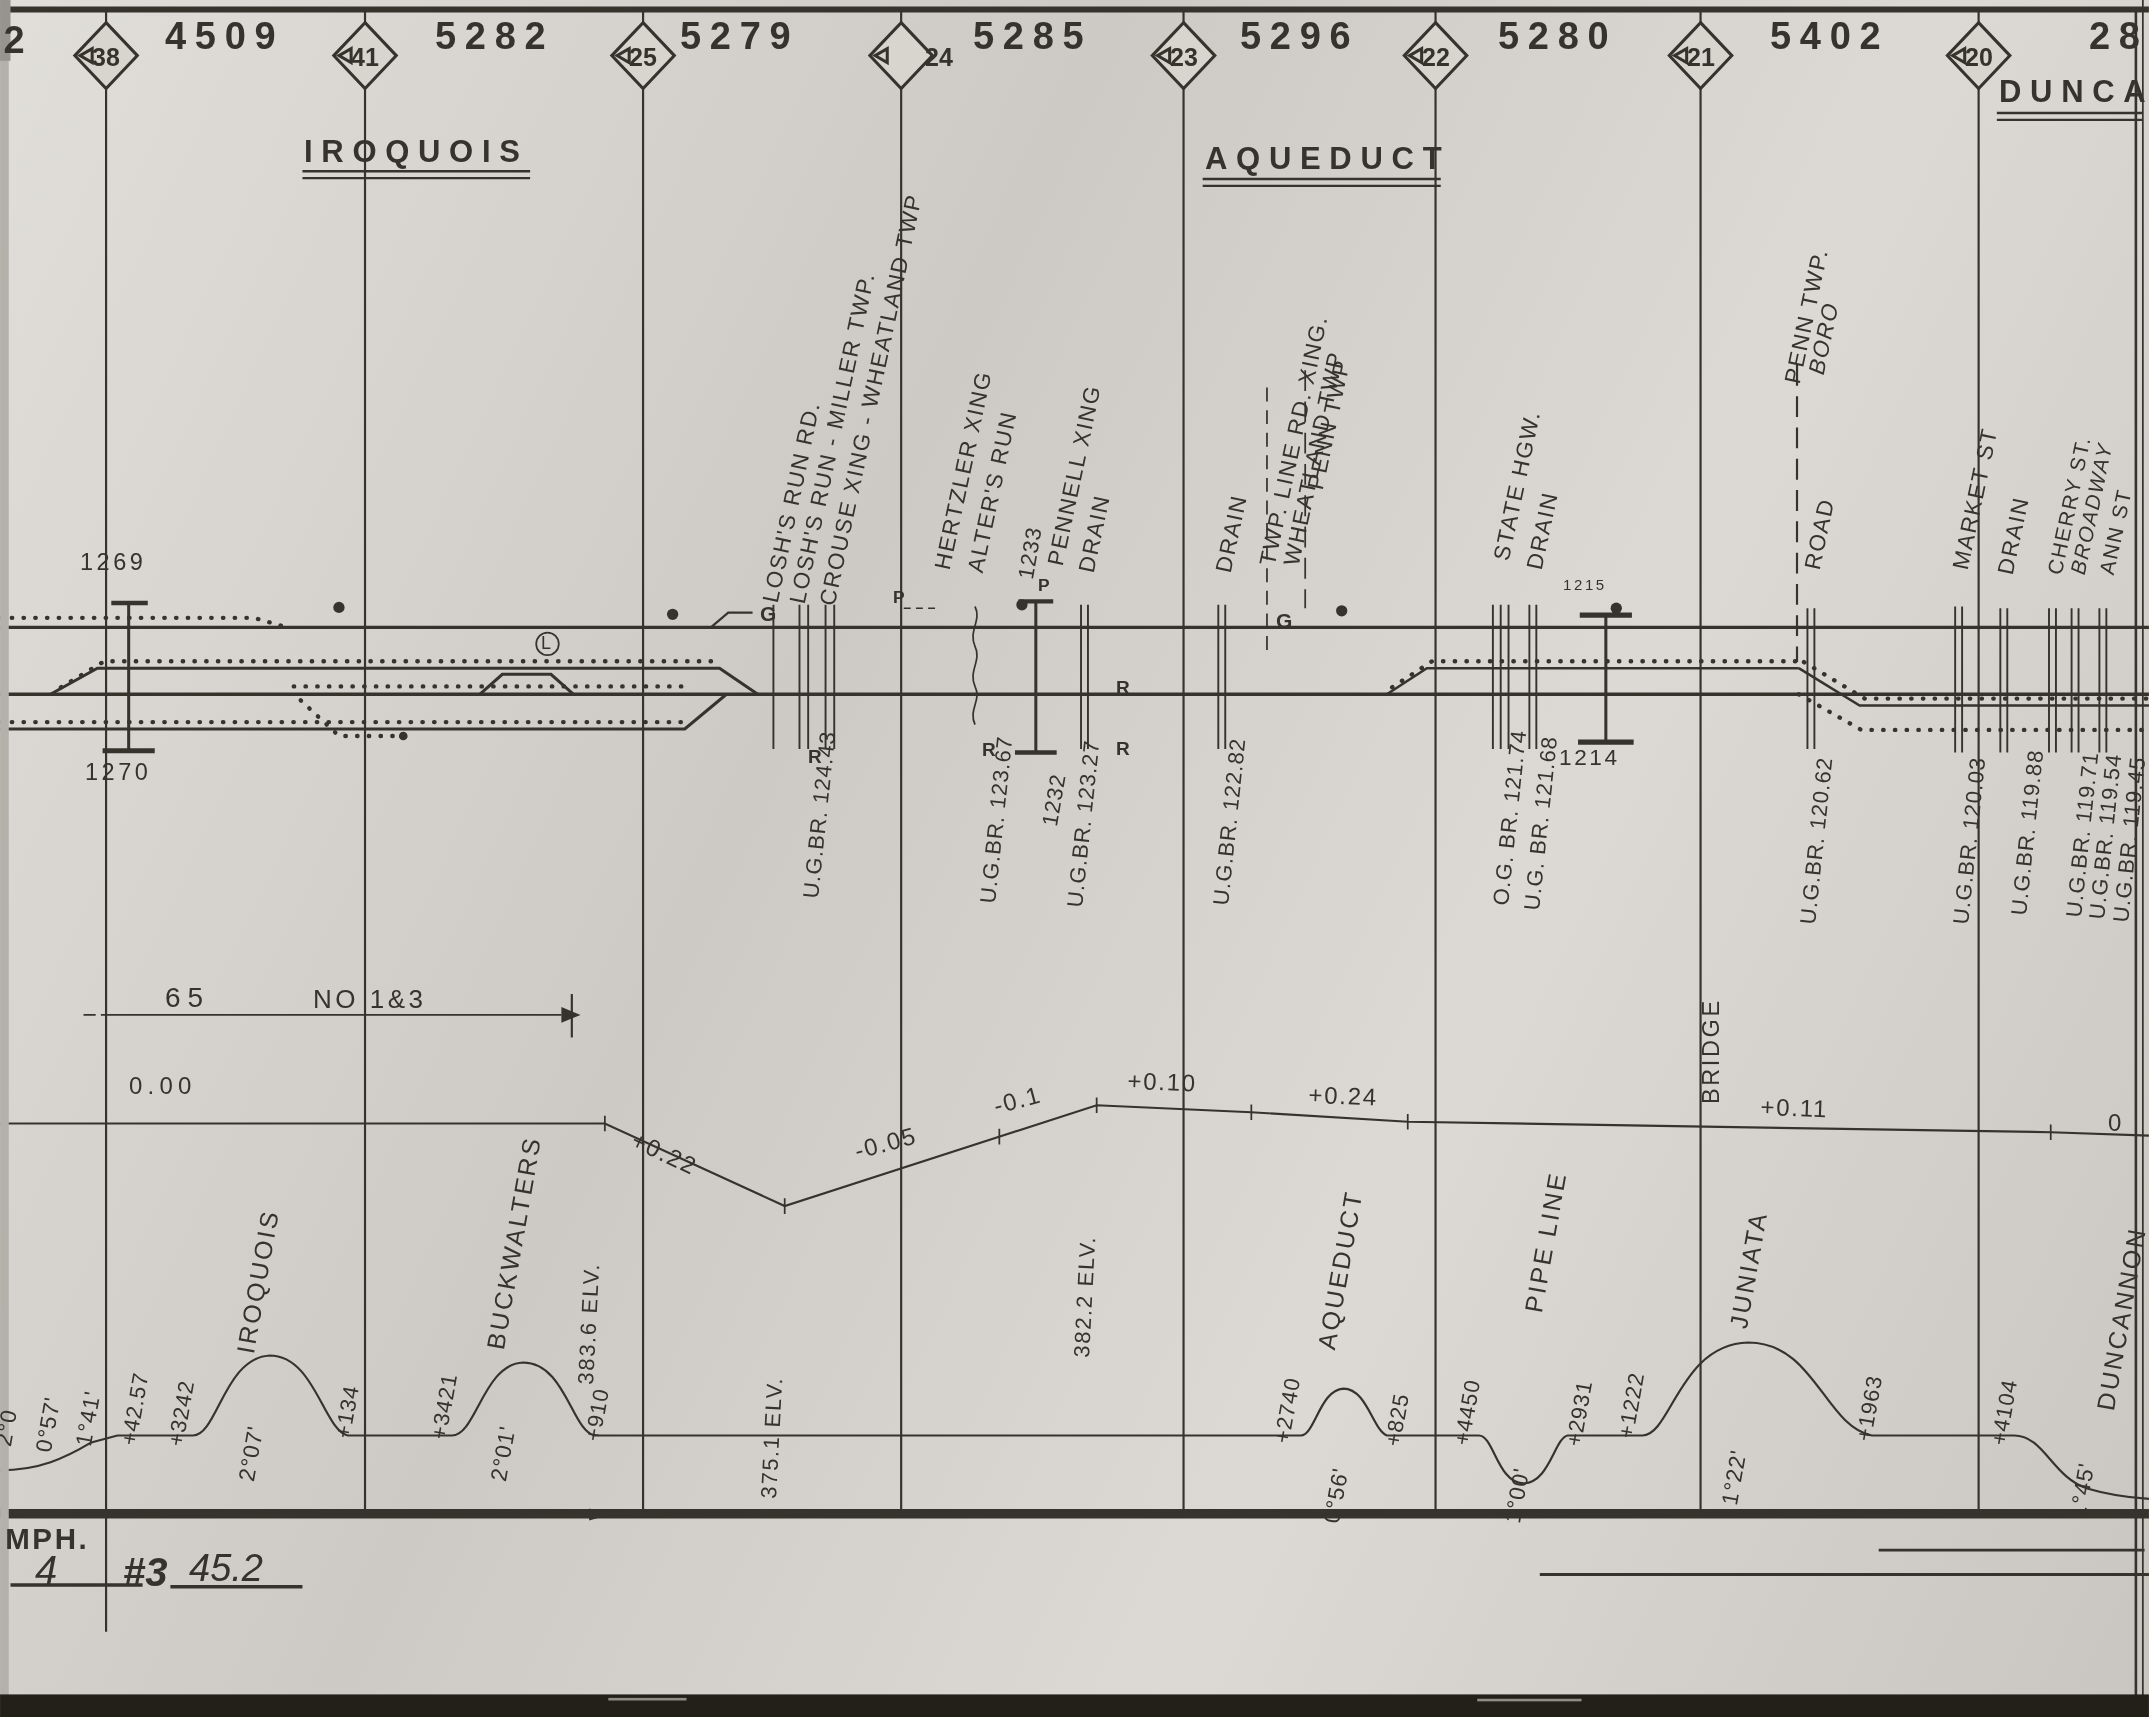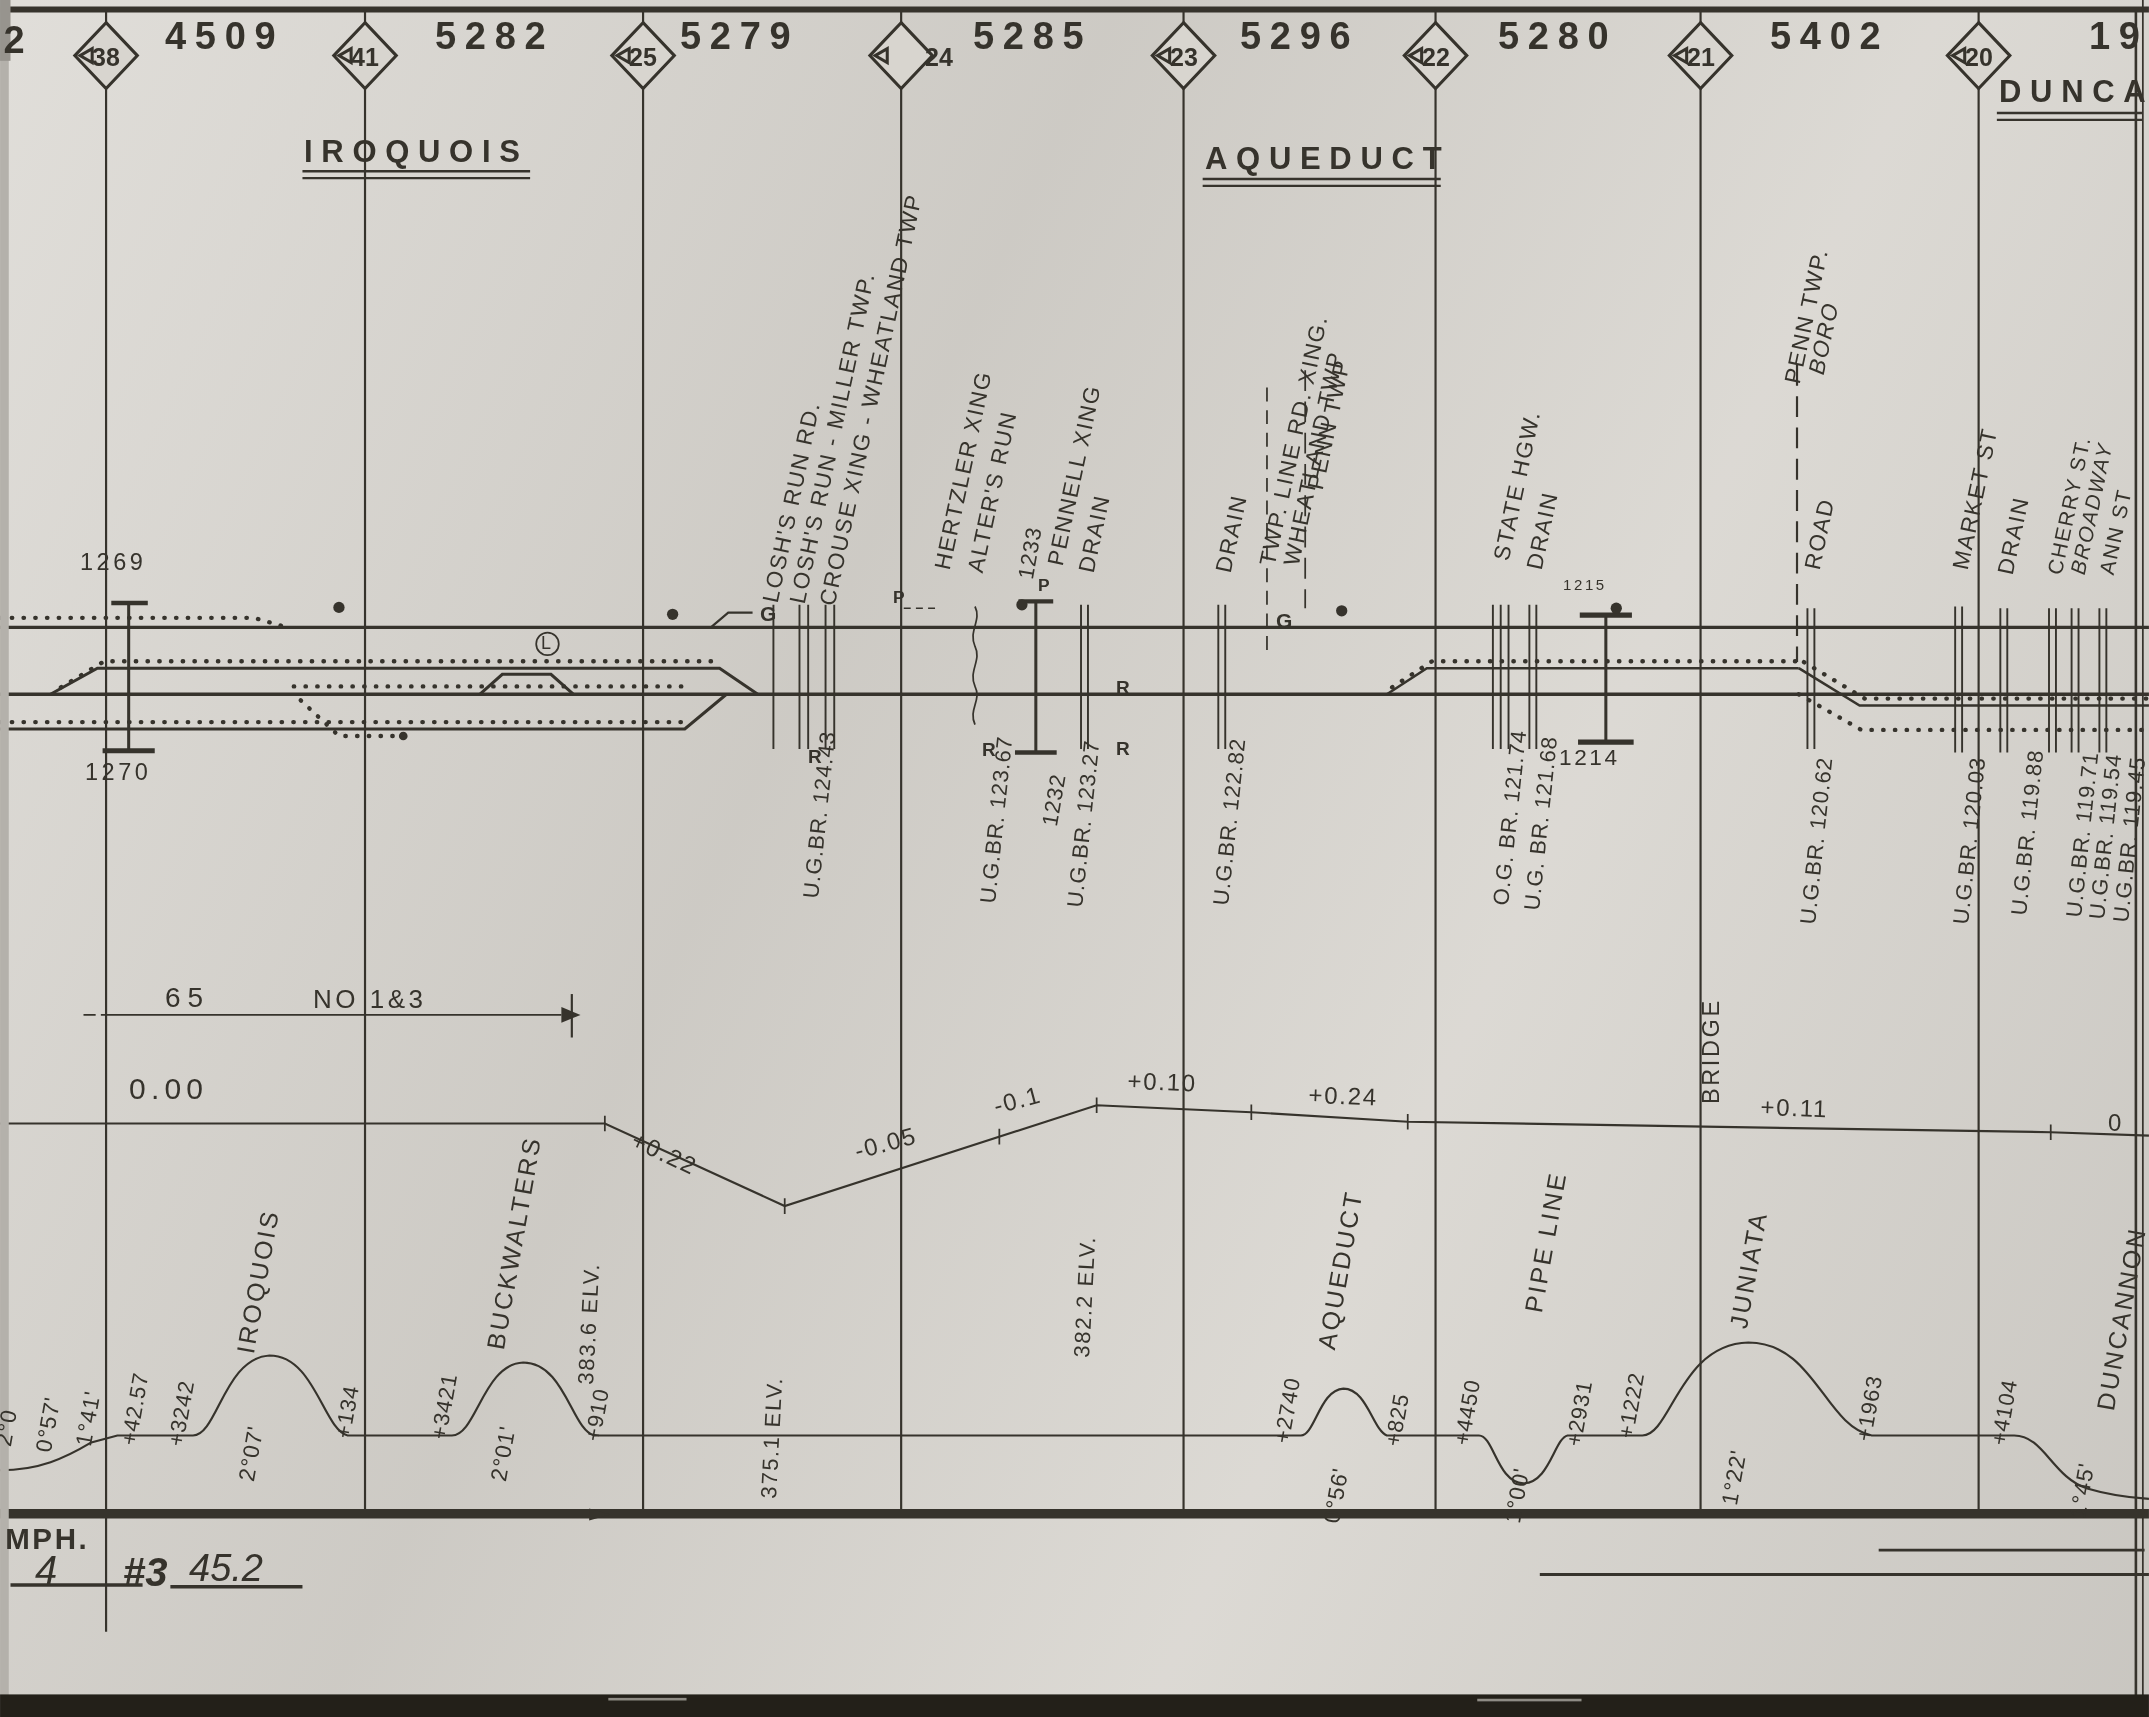--- a/index.html
+++ b/index.html
@@ -169,21 +169,21 @@
   </svg>
 
   <div class="lab sec" style="left:3.5px;top:21px">2</div>
   <div class="lab sec" style="left:165px;top:17.4px">4509</div>
   <div class="lab sec" style="left:435px;top:17.4px">5282</div>
   <div class="lab sec" style="left:680px;top:17.4px">5279</div>
   <div class="lab sec" style="left:973px;top:17.4px">5285</div>
   <div class="lab sec" style="left:1240px;top:17.4px">5296</div>
   <div class="lab sec" style="left:1498px;top:17.4px">5280</div>
   <div class="lab sec" style="left:1770px;top:17.4px">5402</div>
-  <div class="lab sec" style="left:2089px;top:17.4px">19</div>
+  <div class="lab sec" style="left:2089px;top:17.4px">28</div>
   <div class="dmn" style="left:87px;top:43px">38</div>
   <div class="dmn" style="left:346px;top:43px">41</div>
   <div class="dmn" style="left:624px;top:43px">25</div>
   <div class="dmn" style="left:920px;top:43px">24</div>
   <div class="dmn" style="left:1165px;top:43px">23</div>
   <div class="dmn" style="left:1417px;top:43px">22</div>
   <div class="dmn" style="left:1682px;top:43px">21</div>
   <div class="dmn" style="left:1960px;top:43px">20</div>
 
   <div class="lab sta" style="left:304px;top:136px">IROQUOIS</div>
@@ -234,21 +234,21 @@
   <div class="lab bn v84" style="left:1210px;top:904px">U.G.BR. 122.82</div>
   <div class="lab bn v84" style="left:1490px;top:904px">O.G. BR. 121.74</div>
   <div class="lab bn v84" style="left:1521px;top:909px">U.G. BR. 121.68</div>
   <div class="lab bn v84" style="left:1797px;top:923px">U.G.BR. 120.62</div>
   <div class="lab bn v84" style="left:1950px;top:923px">U.G.BR. 120.03</div>
   <div class="lab bn v84" style="left:2008px;top:914px">U.G.BR. 119.88</div>
   <div class="lab bn v84" style="left:2063px;top:916px">U.G.BR. 119.71</div>
   <div class="lab bn v84" style="left:2086px;top:918px">U.G.BR. 119.54</div>
   <div class="lab bn v84" style="left:2110px;top:921px">U.G.BR. 119.45</div>
 
-  <div class="lab" style="left:129px;top:1074px;font-size:30px;letter-spacing:5.2px">0.00</div>
+  <div class="lab" style="left:129px;top:1074px;font-size:24px;letter-spacing:5.2px">0.00</div>
   <div class="lab" style="left:165px;top:984px;font-size:28px;letter-spacing:7px">65</div>
   <div class="lab" style="left:313px;top:986px;font-size:26px;letter-spacing:3.5px">NO 1&amp;3</div>
   <div class="lab gl r25" style="left:638px;top:1128px">+0.22</div>
   <div class="lab gl rm15" style="left:852px;top:1140px">-0.05</div>
   <div class="lab gl rm15" style="left:991px;top:1095px">-0.1</div>
   <div class="lab gl r2" style="left:1128px;top:1069px">+0.10</div>
   <div class="lab gl r2" style="left:1309px;top:1083px">+0.24</div>
   <div class="lab gl r2" style="left:1761px;top:1095px">+0.11</div>
   <div class="lab gl" style="left:2108px;top:1111px">0</div>
   <div class="lab elv v87" style="left:575px;top:1384px">383.6 ELV.</div>

